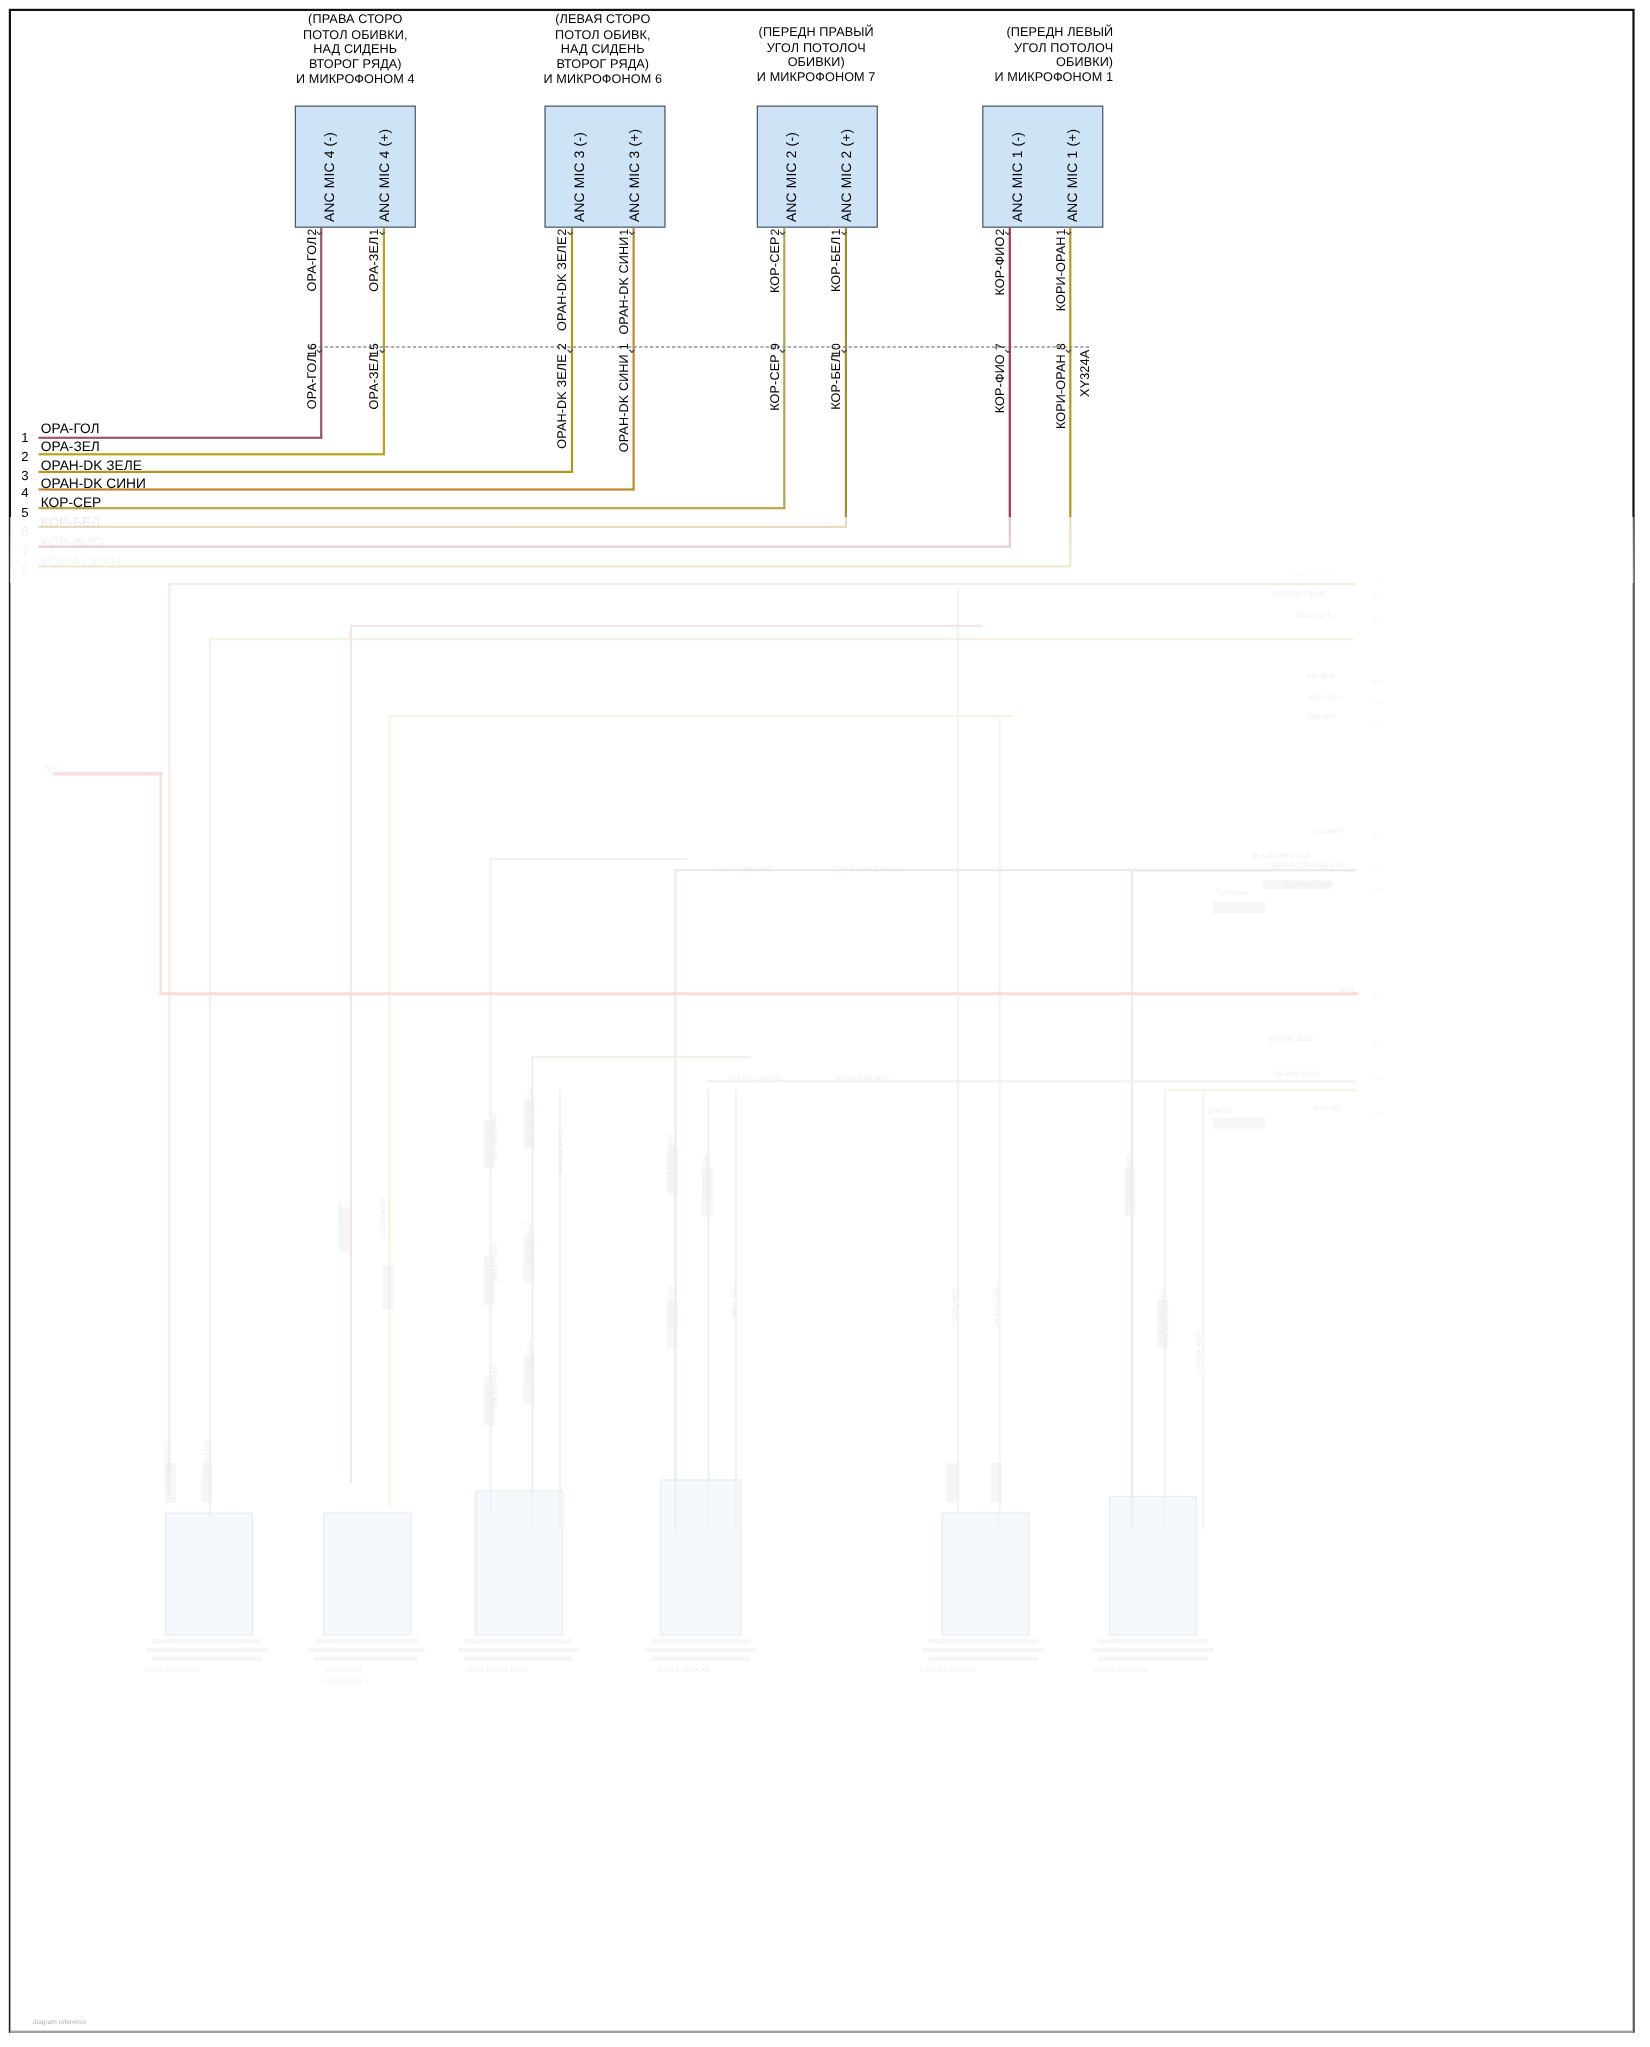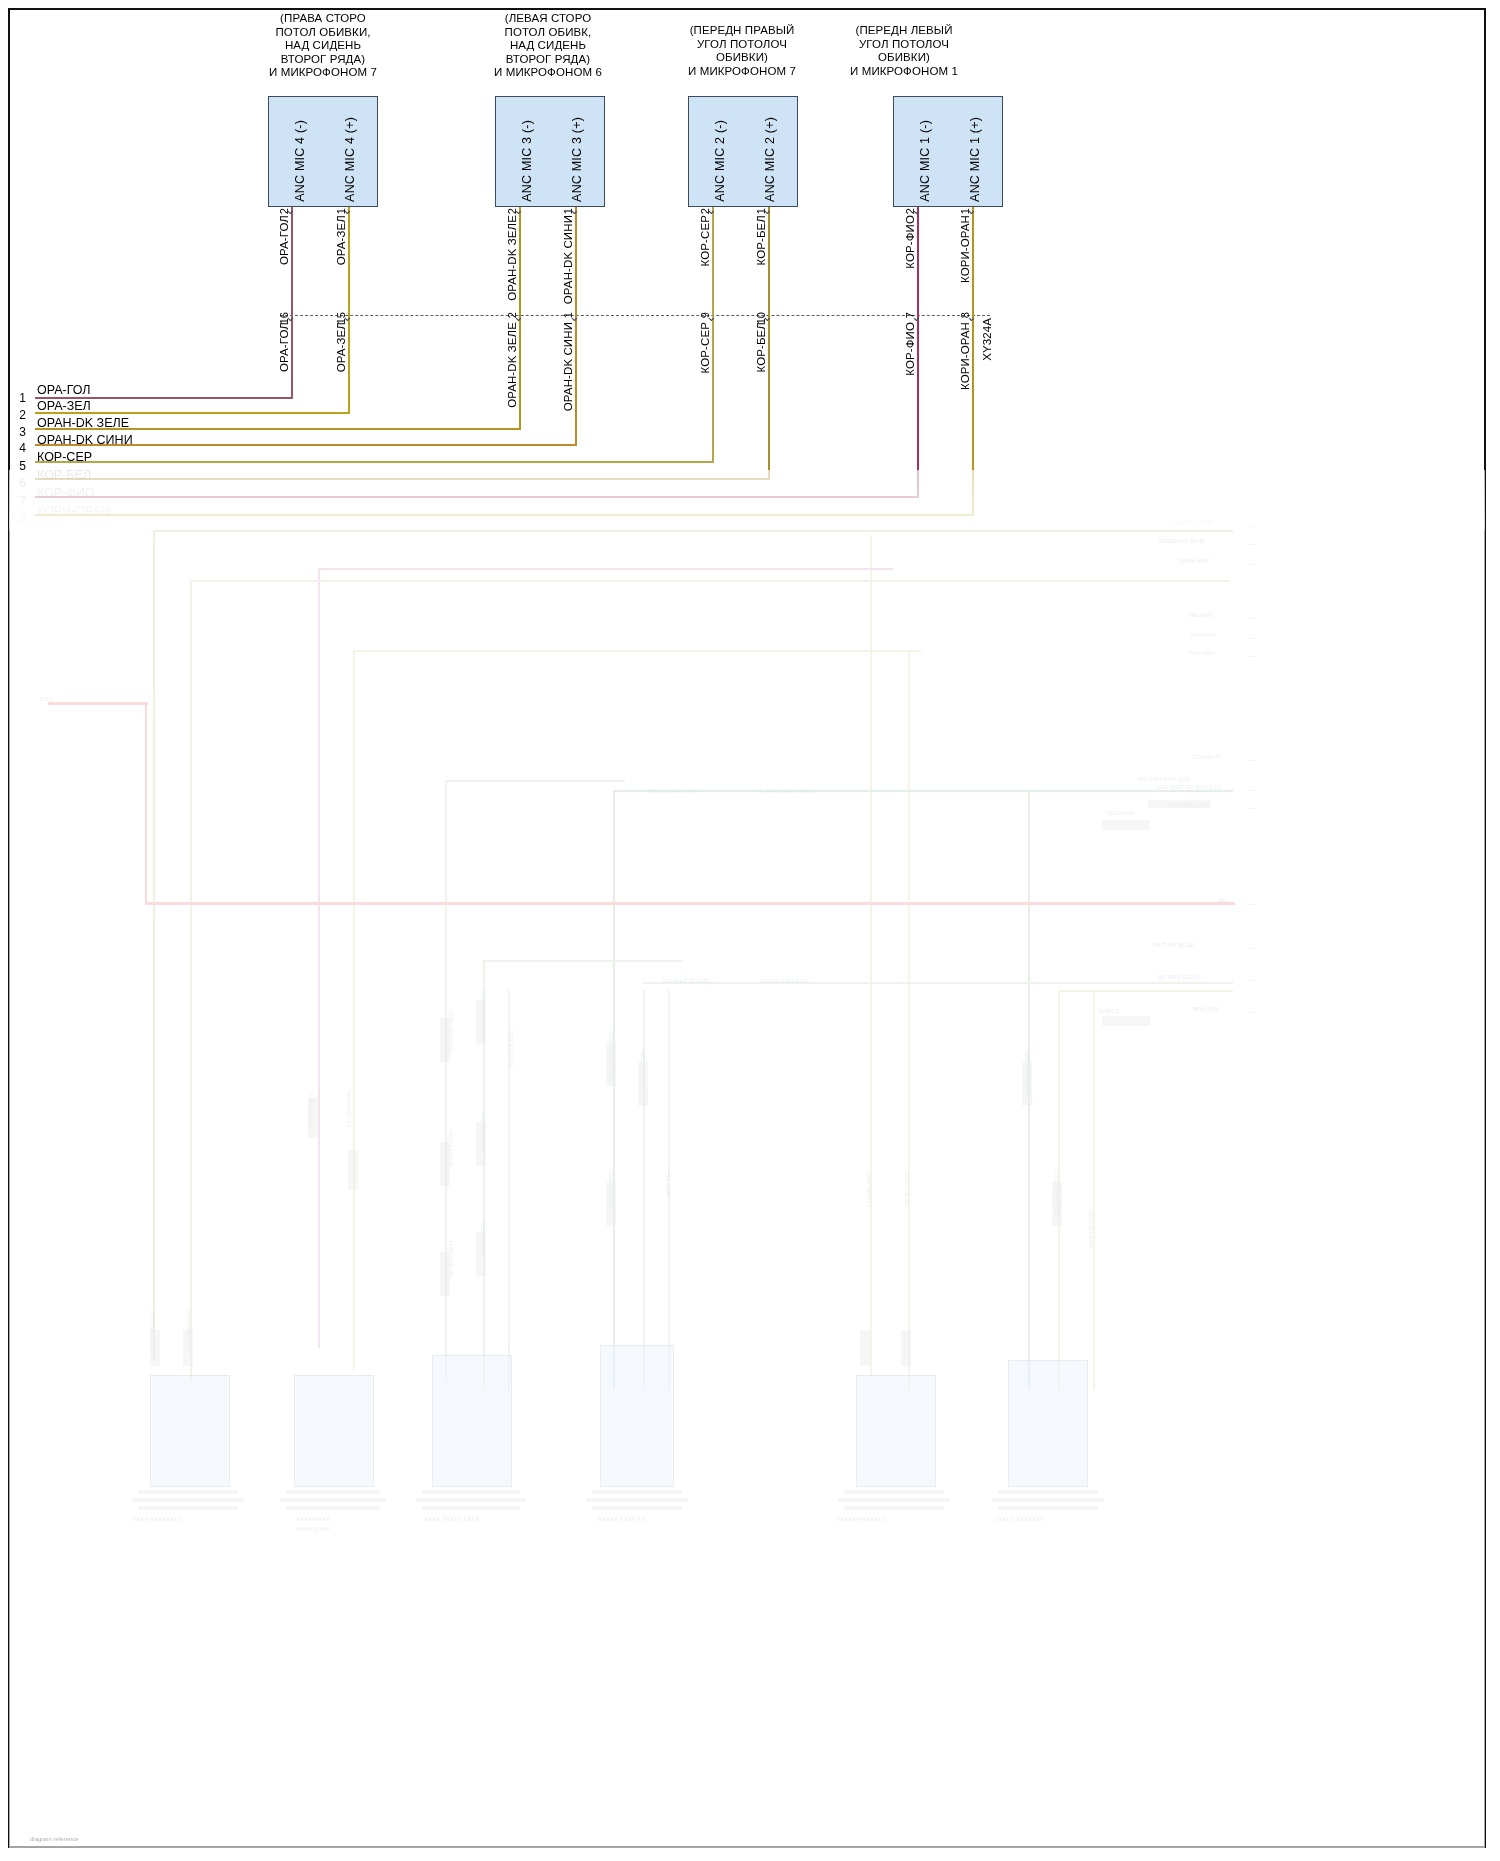--- a/index.html
+++ b/index.html
@@ -147,31 +147,31 @@
 <body>
 
 <div id="page">
 
   <div class="frame"></div>
 
   <div class="conn-caption" style="left:243px;top:12px;width:160px;">(ПРАВА СТОРО
 ПОТОЛ ОБИВКИ,
 НАД СИДЕНЬ
 ВТОРОГ РЯДА)
-И МИКРОФОНОМ 7</div>
+И МИКРОФОНОМ 4</div>
   <div class="conn-caption" style="left:468px;top:12px;width:160px;">(ЛЕВАЯ СТОРО
 ПОТОЛ ОБИВК,
 НАД СИДЕНЬ
 ВТОРОГ РЯДА)
 И МИКРОФОНОМ 6</div>
   <div class="conn-caption" style="left:662px;top:24px;width:160px;">(ПЕРЕДН ПРАВЫЙ
 УГОЛ ПОТОЛОЧ
 ОБИВКИ)
 И МИКРОФОНОМ 7</div>
-  <div class="conn-caption" style="left:824px;top:24px;width:160px;">(ПЕРЕДН ЛЕВЫЙ
+  <div class="conn-caption" style="left:852px;top:24px;width:160px;text-align:right;">(ПЕРЕДН ЛЕВЫЙ
 УГОЛ ПОТОЛОЧ
 ОБИВКИ)
 И МИКРОФОНОМ 1</div>
 
   <div class="conn-box" style="left:268px;top:96px;width:110px;height:111px;">
     <div class="pin-label" style="left:24px;bottom:4px;">ANC MIC 4 (-)</div>
     <div class="pin-label" style="left:74px;bottom:4px;">ANC MIC 4 (+)</div>
   </div>
 
   <div class="conn-box" style="left:495px;top:96px;width:110px;height:111px;">

